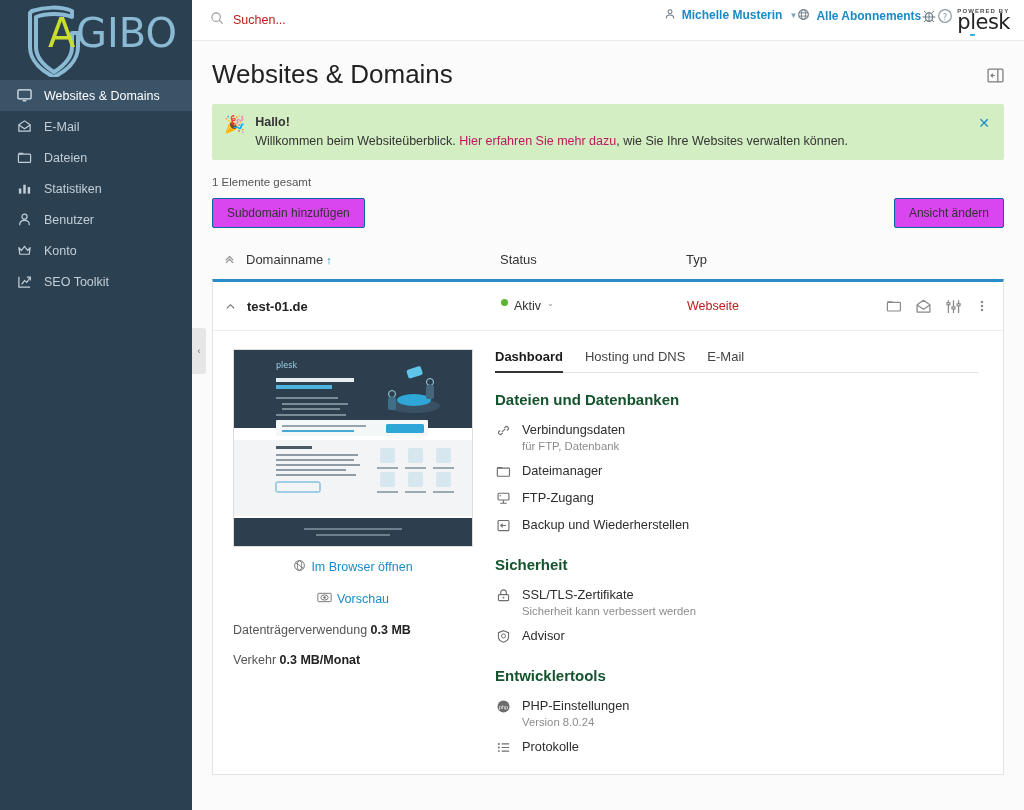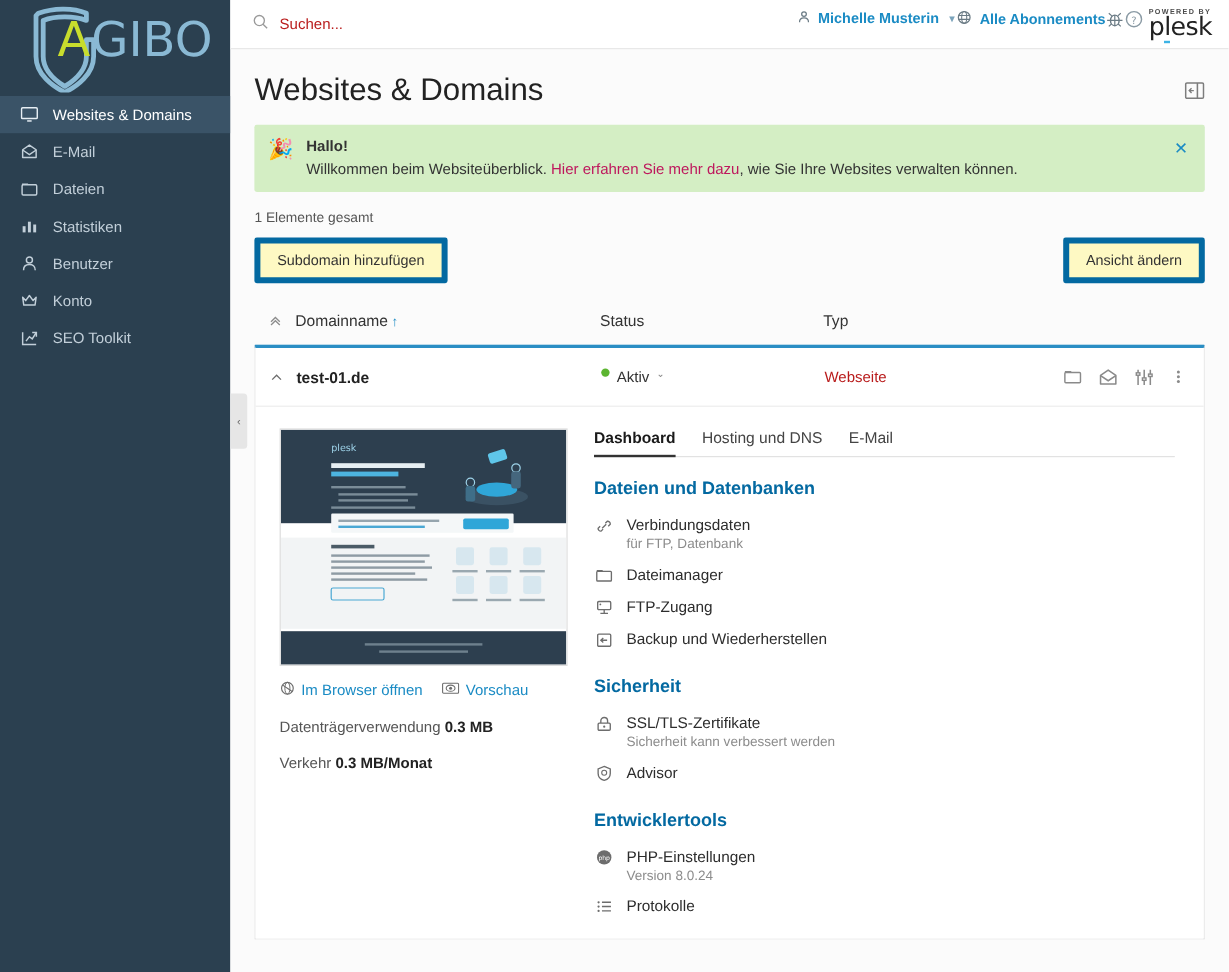--- a/index.html
+++ b/index.html
@@ -98,21 +98,21 @@
   .banner-text a { color: #be185d; text-decoration: none; cursor: pointer; }
   .banner-close {
     color: #1a8bc4; font-size: 14px; cursor: pointer;
     line-height: 1; margin-top: 1px;
   }
 
   .total-line { font-size: 11.5px; color: #555; padding: 16px 0 10px 0; }
 
   .btn-row { display: flex; justify-content: space-between; align-items: center; }
   .btn {
-    background: #fef9c3; border: 5px solid #0369a1; border-radius: 2px;
+    background: #d946ef; border: 1px solid #0369a1; border-radius: 2px;
     font-size: 12px; color: #333; padding: 7px 14px; cursor: pointer;
     font-family: "Liberation Sans", sans-serif;
   }
 
   
   .tbl-head {
     display: flex; align-items: center;
     padding: 24px 0 12px 0;
     font-size: 13px; color: #333;
   }
@@ -147,39 +147,39 @@
 
   .card-body { display: flex; padding: 18px 14px 14px 20px; gap: 22px; }
 
   
   .prev-col { width: 240px; flex: 0 0 240px; }
   .thumb {
     width: 240px; height: 198px; border: 1px solid #dcdcdc;
     background: #ffffff; overflow: hidden; position: relative;
   }
   .thumb svg { display: block; }
-  .prev-links { display: flex; gap: 16px; margin-top: 12px; align-items: center; }
+  .prev-links { display: flex; gap: 16px; margin-top: 12px; align-items: center; flex-direction: column; }
   .prev-link { display: flex; align-items: center; gap: 5px;
     font-size: 12.5px; color: #1a8bc4; cursor: pointer; }
   .stat-line { font-size: 12.5px; color: #555; margin-top: 16px; }
   .stat-line b { color: #222; font-weight: bold; }
 
   
   .det-col { flex: 1 1 auto; padding-right: 10px; }
   .tabs { display: flex; gap: 22px; border-bottom: 1px solid #e2e2e2; }
   .tab {
     font-size: 13px; color: #444; padding-bottom: 8px;
     cursor: pointer; position: relative;
   }
   .tab.active { color: #1a1a1a; font-weight: bold; }
   .tab.active::after {
     content: ""; position: absolute; left: 0; right: 0; bottom: -1px;
     height: 2px; background: #333;
   }
-  .sec-title { font-size: 15px; font-weight: bold; color: #0369a1; margin: 18px 0 8px 0; }
+  .sec-title { font-size: 15px; font-weight: bold; color: #14532d; margin: 18px 0 8px 0; }
   .opt { display: flex; align-items: flex-start; gap: 10px; padding: 6px 0 5px 0; }
   .opt .oi { width: 17px; flex: 0 0 17px; display:flex; justify-content:center;
     align-items: center; margin-top: 1px; }
   .opt-main { display: flex; flex-direction: column; }
   .opt-label { font-size: 12.8px; color: #2d2d2d; cursor: pointer; }
   .opt-sub { font-size: 11.3px; color: #8c8c8c; margin-top: 3px; }
 
   
   .side-handle {
     position: absolute; left: 0; top: 328px;

